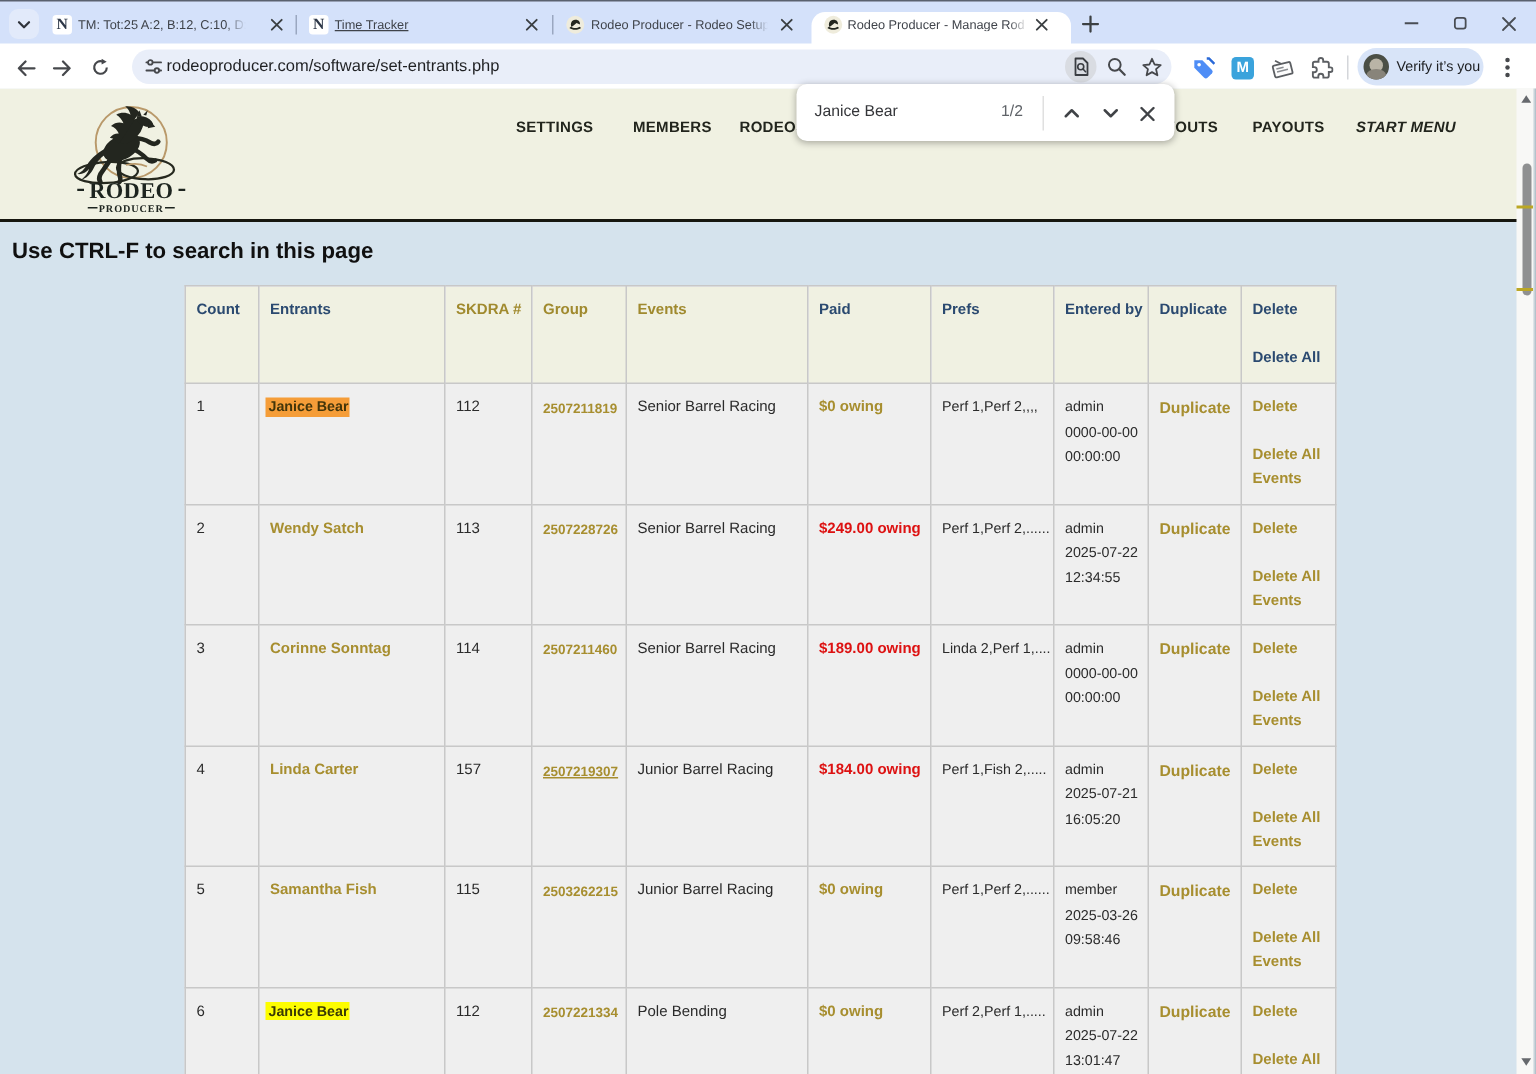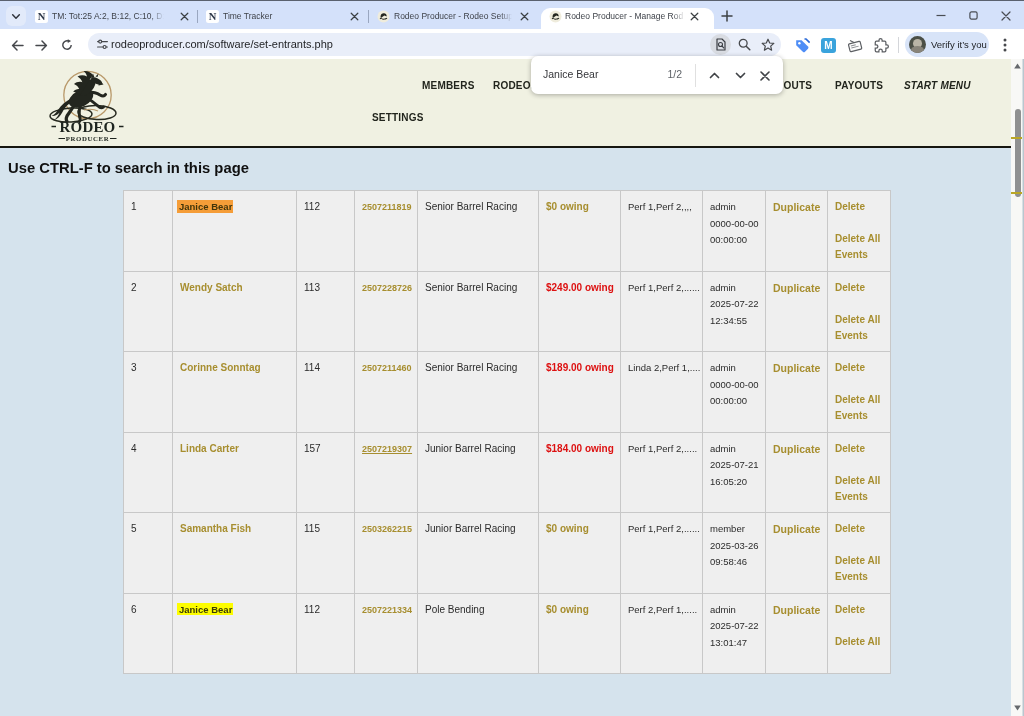--- a/index.html
+++ b/index.html
@@ -43,21 +43,21 @@
   
   #sbar { position:absolute; left:1011px; top:59px; width:13px; height:657px; background:#f8f8f6; }
   #sbar .thumb { position:absolute; left:3.5px; top:50px; width:6.5px; height:88px; background:#8f9091; border-radius:3.5px; }
   #sbar .tick { position:absolute; left:0px; width:11px; height:2px; background:#bba725; }
 </style>
 </head>
 <body>
 <div id="win">
   <div id="page">
     <div id="pghead">
-      <div class="nav" style="left:372px;margin-top:32px;">SETTINGS</div>
+      <div class="nav" style="left:344px;">SETTINGS</div>
       <div class="nav" style="left:422px;">MEMBERS</div>
       <div class="nav" style="left:493px;">RODEOS</div>
       <div class="nav" style="left:764px;">PAYOUTS</div>
       <div class="nav" style="left:835px;">PAYOUTS</div>
       <div class="nav" style="left:904px;font-style:italic;">START MENU</div>
       <div id="logo" style="position:absolute;left:40px;top:4px;width:95px;height:84px;">
         <svg width="95" height="84" viewBox="0 0 95 84">
 
           <circle cx="47.5" cy="32" r="23.7" fill="none" stroke="#b9996a" stroke-width="1.3"></circle>
 
@@ -108,20 +108,32 @@
           <col style="width:58px">
           <col style="width:63px">
           <col style="width:121px">
           <col style="width:82px">
           <col style="width:82px">
           <col style="width:63px">
           <col style="width:62px">
           <col style="width:63px">
       </colgroup>
       <tbody>
+          <tr>
+        <th>Count</th>
+            <th>Entrants</th>
+            <th class="goldh">SKDRA #</th>
+            <th class="goldh">Group</th>
+            <th class="goldh">Events</th>
+            <th>Paid</th>
+            <th>Prefs</th>
+            <th>Entered by</th>
+            <th>Duplicate</th>
+            <th>Delete<br><br>Delete All</th>
+      </tr>
       <tr>
         <td>1</td>
             <td><span class="gold hlo">Janice Bear</span></td>
             <td>112</td>
             <td class="gold" style="font-size:9px;">2507211819</td>
             <td>Senior Barrel Racing</td>
             <td class="gold">$0 owing</td>
             <td style="font-size:9.5px;">Perf 1,Perf 2,,,,</td>
             <td class="sm">admin<br>0000-00-00<br>00:00:00</td>
             <td class="gold" style="font-size:10.5px;">Duplicate</td>
@@ -151,21 +163,21 @@
             <td class="gold" style="font-size:10.5px;">Duplicate</td>
             <td class="gold" style="white-space:normal;">Delete<br><br>Delete All Events</td>
       </tr>
       <tr>
         <td>4</td>
             <td class="gold">Linda Carter</td>
             <td>157</td>
             <td class="gold" style="font-size:9px;text-decoration:underline;">2507219307</td>
             <td>Junior Barrel Racing</td>
             <td class="red">$184.00 owing</td>
-            <td style="font-size:9.5px;">Perf 1,Perf 2,.....</td>
+            <td style="font-size:9.5px;">Perf 1,Fish 2,.....</td>
             <td class="sm">admin<br>2025-07-21<br>16:05:20</td>
             <td class="gold" style="font-size:10.5px;">Duplicate</td>
             <td class="gold" style="white-space:normal;">Delete<br><br>Delete All Events</td>
       </tr>
       <tr>
         <td>5</td>
             <td class="gold">Samantha Fish</td>
             <td>115</td>
             <td class="gold" style="font-size:9px;">2503262215</td>
             <td>Junior Barrel Racing</td>
@@ -199,21 +211,21 @@
     <div class="favN" style="left:35px;">N</div>
     <div class="tabtxt" style="left:52px;width:112px;-webkit-mask-image:linear-gradient(to right,#000 88%,transparent);mask-image:linear-gradient(to right,#000 88%,transparent);">TM: Tot:25 A:2, B:12, C:10, D:0, E</div>
     <div class="xico" style="left:179px;">
         <svg width="11" height="11" viewBox="0 0 11 11">
           <path d="M2.2 2.2 L8.8 8.8 M8.8 2.2 L2.2 8.8" stroke="#3c4043" stroke-width="1.25" stroke-linecap="round"></path>
         </svg>
       </div>
     <div class="tdiv" style="left:197px;"></div>
 
     <div class="favN" style="left:206px;">N</div>
-    <div class="tabtxt" style="left:223px;width:125px;">Time Tracker</div>
+    <div class="tabtxt" style="left:223px;width:125px;text-decoration:underline;">Time Tracker</div>
     <div class="xico" style="left:349px;">
         <svg width="11" height="11" viewBox="0 0 11 11">
           <path d="M2.2 2.2 L8.8 8.8 M8.8 2.2 L2.2 8.8" stroke="#3c4043" stroke-width="1.25" stroke-linecap="round"></path>
         </svg>
       </div>
     <div class="tdiv" style="left:368px;"></div>
 
     <svg style="position:absolute;left:377px;top:9px;" width="13" height="13" viewBox="0 0 13 13">
         <circle cx="6.5" cy="6.5" r="6" fill="#efecdc"></circle>
         <path d="M4 8 C3 6,4 3.4,6.5 3.2 C8.6 3,10 4.6,9.6 6.4 L7.4 5.4 L5.6 6.8 Z" fill="#23261f"></path>

